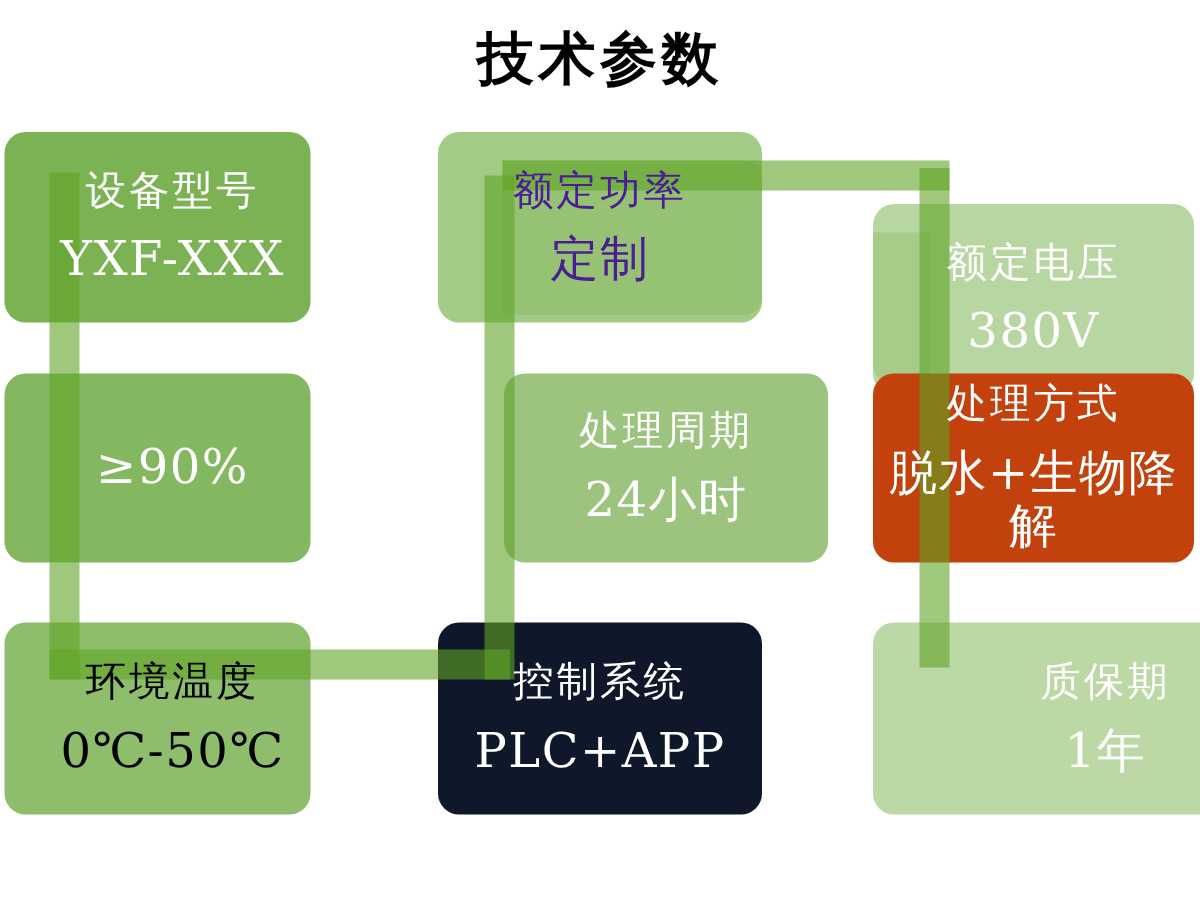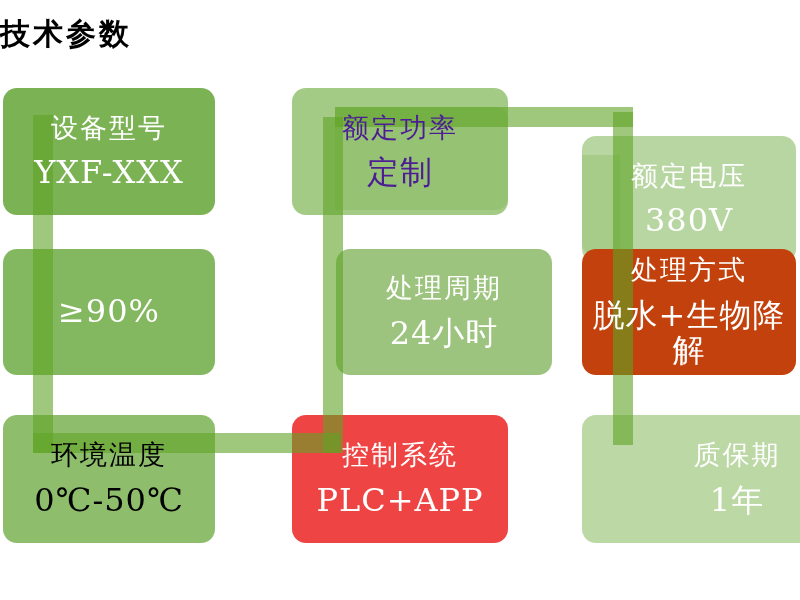--- a/index.html
+++ b/index.html
@@ -13,22 +13,22 @@
     height: 600px;
     background: #ffffff;
     overflow: hidden;
     font-family: "DejaVu Serif", "Liberation Serif", serif;
   }
   .title {
     position: absolute;
     top: 14px;
     left: 0;
     right: 0;
-    text-align: left;
-    font-size: 30px;
+    text-align: center;
+    font-size: 38px;
     font-weight: 700;
     letter-spacing: 3px;
     color: #000000;
     font-family: Liberation Sans, sans-serif;
   }
   .card {
     position: absolute;
     border-radius: 14px;
     color: #ffffff;
     display: flex;
@@ -46,21 +46,21 @@
     line-height: 1.1;
   }
   .card .value {
     position: relative;
     z-index: 5;
     font-size: 32px;
     letter-spacing: 1px;
     line-height: 1.1;
   }
   
-  .c1 { left: 3px;   width: 212px; }
+  .c1 { left: 3px;   width: 184px; padding-left: 20px; }
   .c2 { left: 292px; width: 216px; }
   .c3 { left: 582px; width: 214px; }
   
   .r1 { top: 88px;  height: 127px; }
   .r2 { top: 249px; height: 126px; }
   .r3 { top: 415px; height: 128px; }
   
   .echo {
     position: absolute;
   }
@@ -104,21 +104,21 @@
 
   <div class="card c2 r1" style="background: rgb(163, 203, 134); color: #4c1d95;">
     <div class="echo echo-power" style="background: rgba(95, 163, 37, 0.19);"></div>
     <span class="label">额定功率</span>
     <span class="value">定制</span>
   </div>
   <div class="card c2 r2" style="background: rgb(156, 196, 126); color: rgb(255, 255, 255); margin-left: 44px;">
     <span class="label">处理周期</span>
     <span class="value">24小时</span>
   </div>
-  <div class="card c2 r3" style="background: #ef4444; color: rgb(255, 255, 255);">
+  <div class="card c2 r3" style="background: #0f172a; color: rgb(255, 255, 255);">
     <span class="label">控制系统</span>
     <span class="value">PLC+APP</span>
   </div>
 
   <div class="card c3 r1" style="background: rgb(184, 214, 161); color: rgb(255, 255, 255); margin-top: 48px;">
     <div class="echo echo-voltage" style="background: rgba(95, 163, 37, 0.19);"></div>
     <span class="label">额定电压</span>
     <span class="value">380V</span>
   </div>
   <div class="card c3 r2" style="background: #c2410c; color: rgb(255, 255, 255);">

